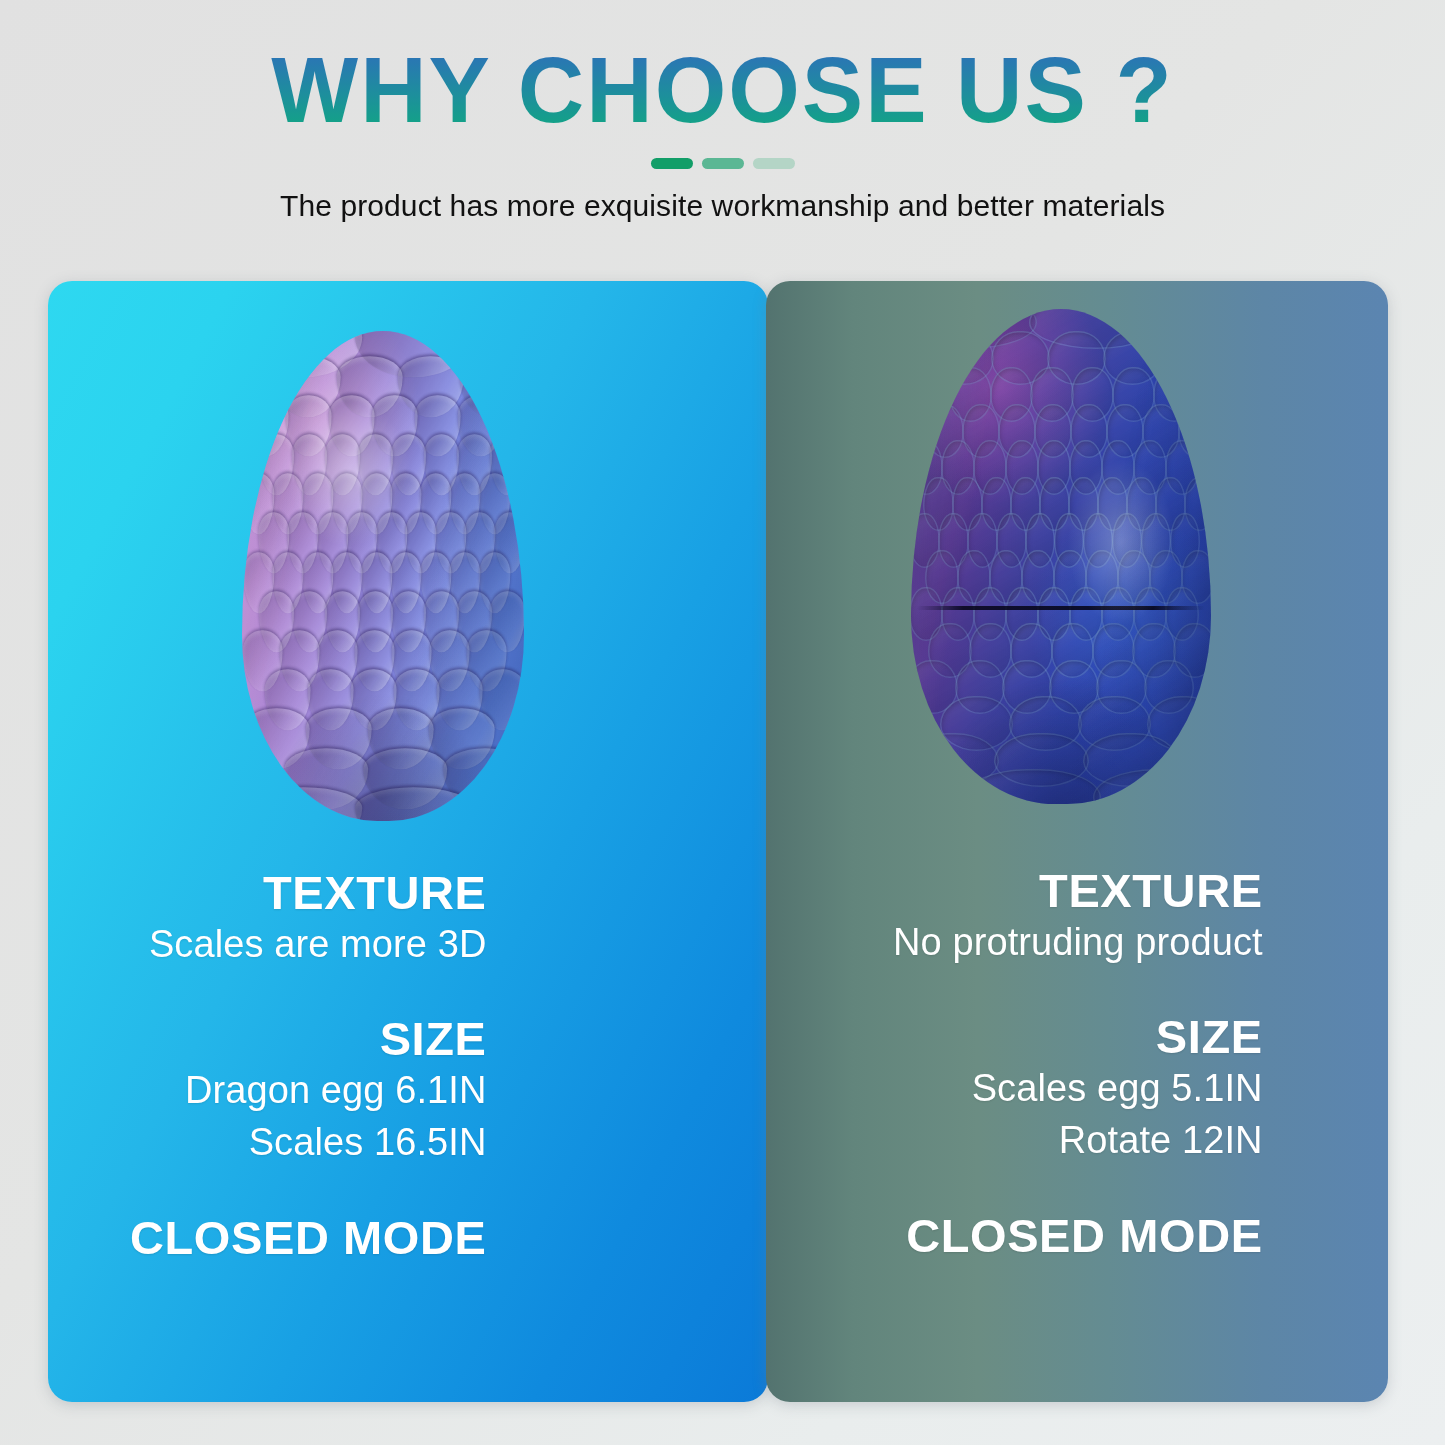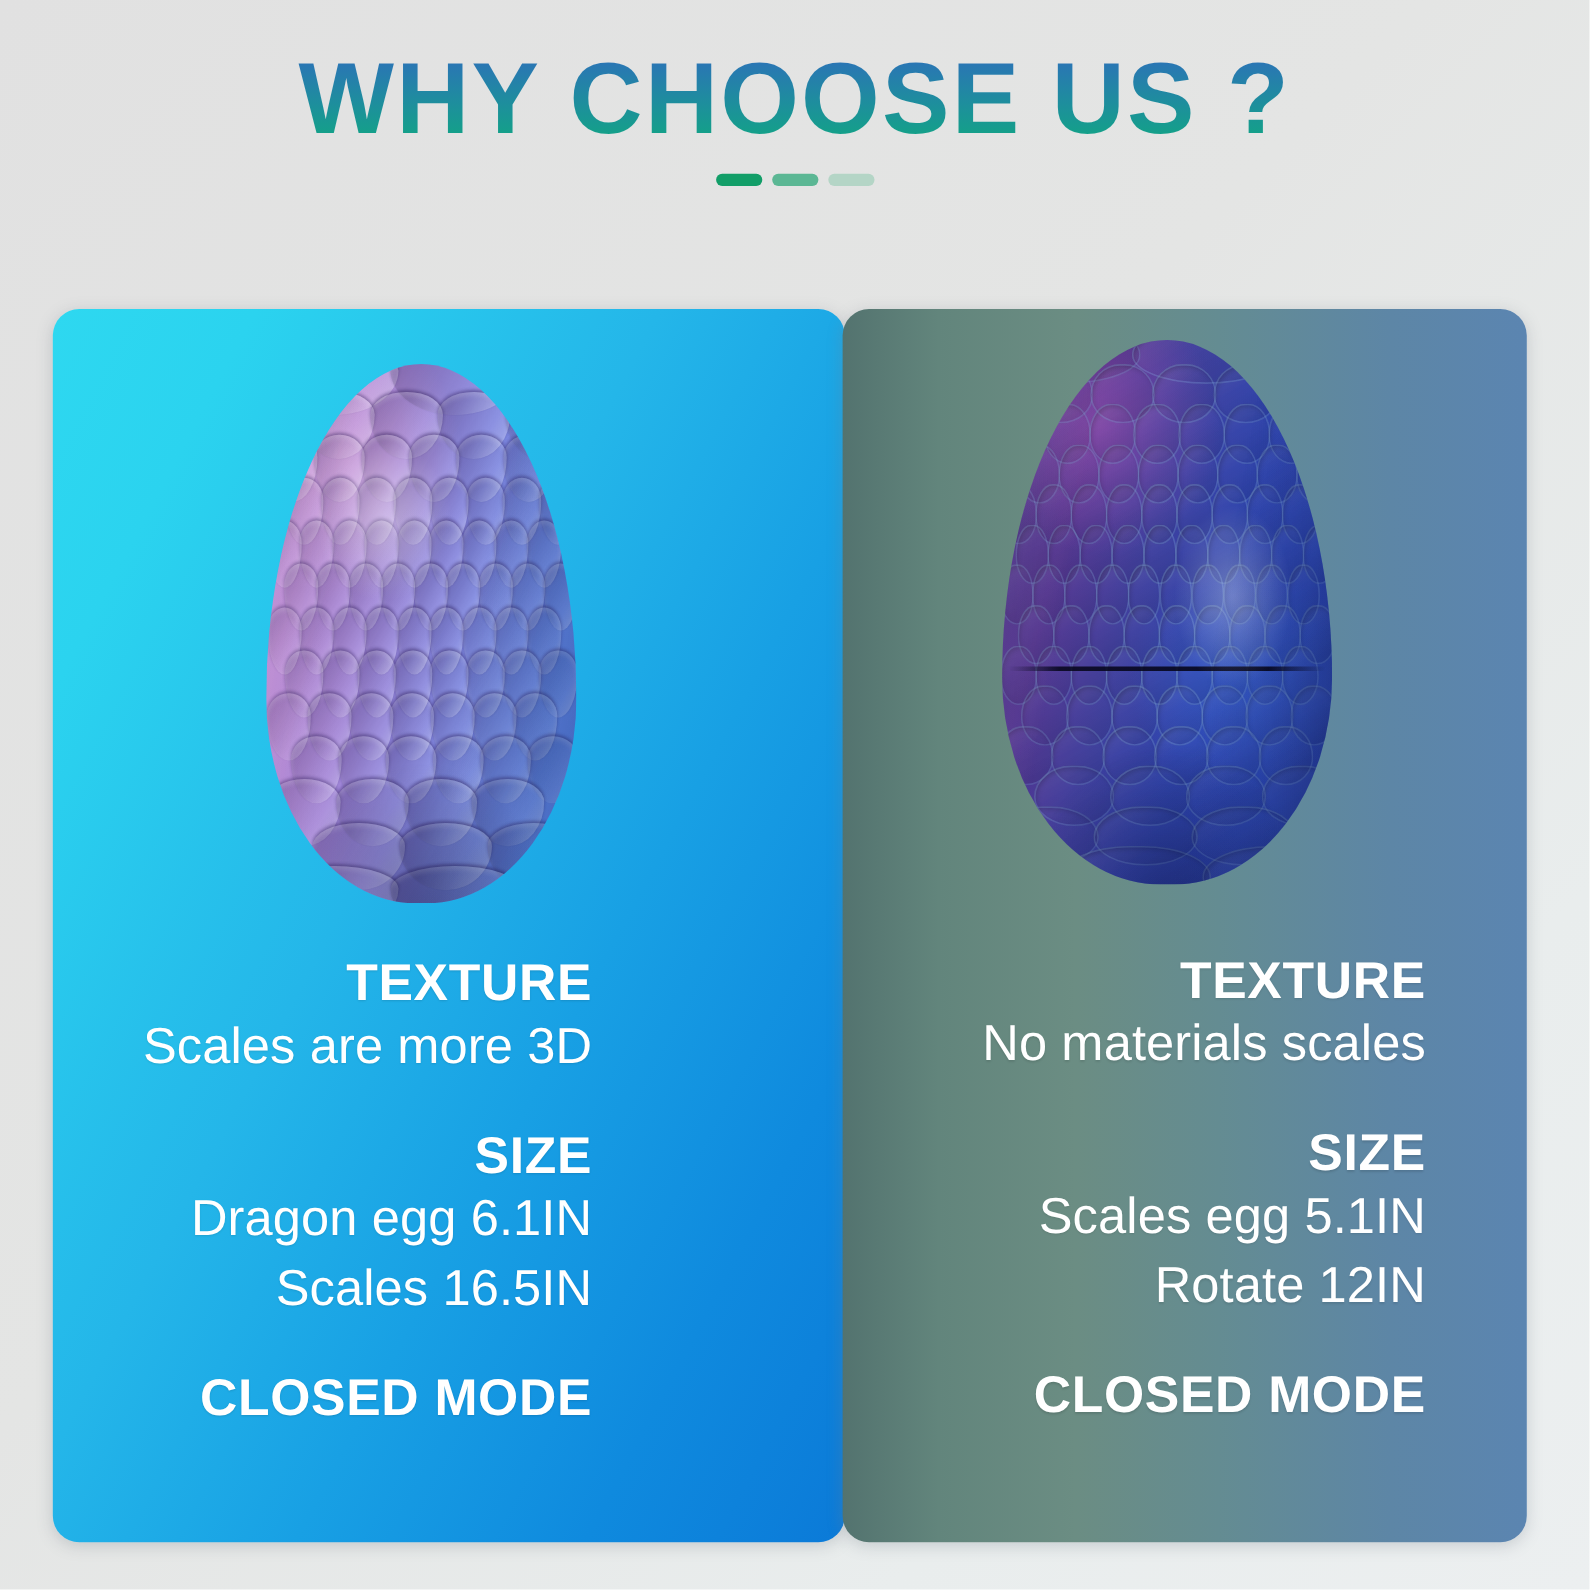--- a/index.html
+++ b/index.html
@@ -104,38 +104,39 @@
 
   
   .specs{position:absolute;color:#fff;text-align:right;}
   .spec{margin-bottom:44px;}
   .spec:last-child{margin-bottom:0;}
   .spec-title{
     font-size:47px;font-weight:700;letter-spacing:.6px;line-height:1.08;
     text-shadow:0 1px 2px rgba(0,0,0,.12);
   }
   .spec-line{
-    font-size:46px;font-weight:400;line-height:1.36;letter-spacing:.1px;
+    font-size:38px;font-weight:400;line-height:1.36;letter-spacing:.1px;
     text-shadow:0 1px 2px rgba(0,0,0,.10);
   }
   .specs-left{left:82px;top:587px;}
   .specs-right{left:127px;top:585px;}
 </style>
 </head>
 <body>
 
 <div class="page">
 
   <div class="header">
     <h1 class="title">WHY CHOOSE US ?</h1>
     <div class="dashes">
       <span class="dash d1"></span>
       <span class="dash d2"></span>
       <span class="dash d3"></span>
     </div>
+    <p class="subtitle">The product has more exquisite workmanship and better materials</p>
   </div>
 
   <div class="cards">
 
     <div class="card card-left">
 
       <div class="egg-stage" style="top:28px;height:520px;">
         <div class="egg-wrap egg-a" style="left:194px;top:22px;width:282px;height:490px;">
           <div class="egg">
             <div class="egg-body">
@@ -344,21 +345,21 @@
             </div>
             <div class="egg-shine" style="left:52%;top:30%;width:36%;height:34%;"></div>
             <div class="egg-shade"></div>
           </div>
         </div>
       </div>
 
       <div class="specs specs-right">
         <div class="spec">
           <div class="spec-title">TEXTURE</div>
-          <div class="spec-line">No materials scales</div>
+          <div class="spec-line">No protruding product</div>
         </div>
         <div class="spec">
           <div class="spec-title">SIZE</div>
           <div class="spec-line">Scales egg 5.1IN</div>
           <div class="spec-line">Rotate 12IN</div>
         </div>
         <div class="spec">
           <div class="spec-title">CLOSED MODE</div>
         </div>
       </div>

